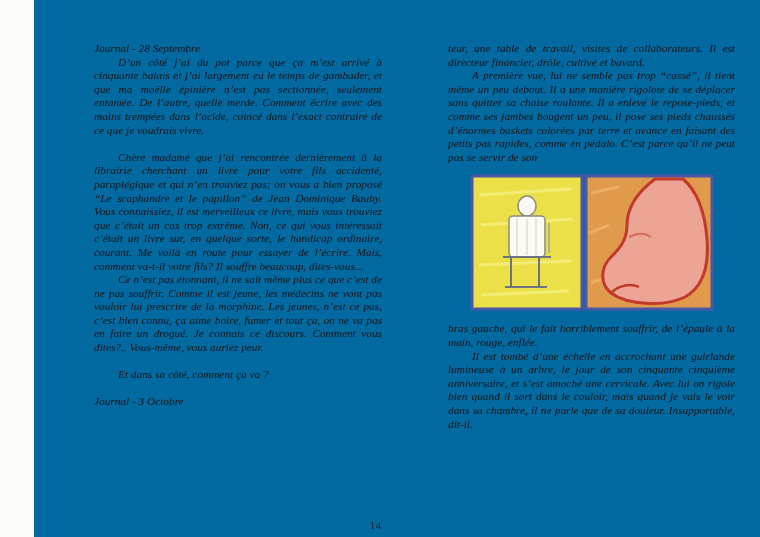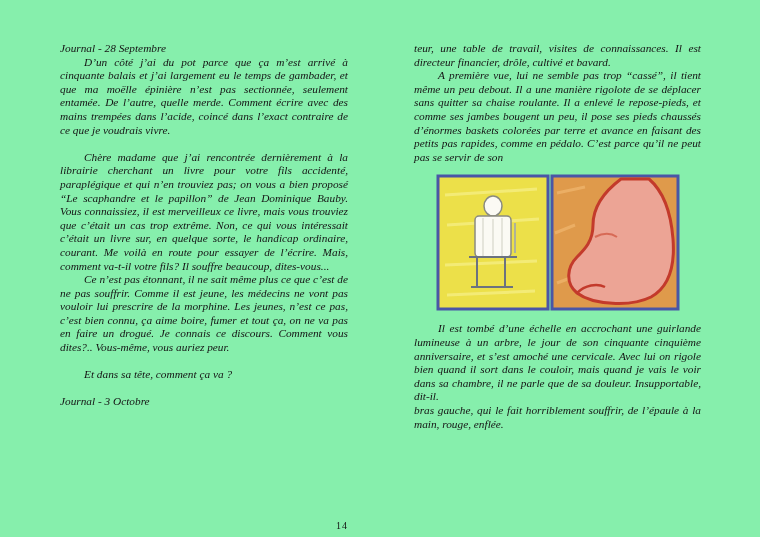--- a/index.html
+++ b/index.html
@@ -4,21 +4,21 @@
 <style>
   html,body{margin:0;padding:0;}
   body{
     width:760px;height:537px;
     background:#fbfbfa;
     font-family:"Liberation Serif","DejaVu Serif",serif;
     color:#141414;
     overflow:hidden;
     position:relative;
   }
-  .spread{position:absolute;inset:0;background:#86efac;}
+  .spread{position:absolute;inset:0;background:#0369a1;margin-left:34px;}
   .page{position:absolute;top:42px;height:482px;}
   .page-left{left:60px;width:288px;}
   .page-right{left:414px;width:287px;}
   .page-body{
     font-style:italic;
     font-size:11.3px;
     line-height:13.6px;
     text-align:justify;
   }
   .page-body p{margin:0;text-indent:24px;}
@@ -39,29 +39,29 @@
 <body>
 
 <div class="spread">
 
   <div class="page page-left">
     <div class="page-body" id="left-blocks">
         <p class="heading">Journal - 28 Septembre</p>
         <p class="para">D’un côté j’ai du pot parce que ça m’est arrivé à cinquante balais et j’ai largement eu le temps de gambader, et que ma moëlle épinière n’est pas sectionnée, seulement entamée. De l’autre, quelle merde. Comment écrire avec des mains trempées dans l’acide, coincé dans l’exact contraire de ce que je voudrais vivre.</p>
         <p class="para space-before">Chère madame que j’ai rencontrée dernièrement à la librairie cherchant un livre pour votre fils accidenté, paraplégique et qui n’en trouviez pas; on vous a bien proposé “Le scaphandre et le papillon” de Jean Dominique Bauby. Vous connaissiez, il est merveilleux ce livre, mais vous trouviez que c’était un cas trop extrême. Non, ce qui vous intéressait c’était un livre sur, en quelque sorte, le handicap ordinaire, courant. Me voilà en route pour essayer de l’écrire. Mais, comment va-t-il votre fils? Il souffre beaucoup, dites-vous...</p>
         <p class="para">Ce n’est pas étonnant, il ne sait même plus ce que c’est de ne pas souffrir. Comme il est jeune, les médecins ne vont pas vouloir lui prescrire de la morphine. Les jeunes, n’est ce pas, c’est bien connu, ça aime boire, fumer et tout ça, on ne va pas en faire un drogué. Je connais ce discours. Comment vous dites?.. Vous-même, vous auriez peur.</p>
-        <p class="para space-before">Et dans sa tête, comment ça va ?</p>
+        <p class="para space-before">Et dans sa côté, comment ça va ?</p>
         <p class="heading space-before">Journal - 3 Octobre</p>
       </div>
     <div class="page-number">14</div>
   </div>
 
   <div class="page page-right">
     <div class="page-body" id="right-blocks">
-        <p class="para no-indent">teur, une table de travail, visites de connaissances. Il est directeur financier, drôle, cultivé et bavard.</p>
+        <p class="para no-indent">teur, une table de travail, visites de collaborateurs. Il est directeur financier, drôle, cultivé et bavard.</p>
         <p class="para">A première vue, lui ne semble pas trop “cassé”, il tient même un peu debout. Il a une manière rigolote de se déplacer sans quitter sa chaise roulante. Il a enlevé le repose-pieds, et comme ses jambes bougent un peu, il pose ses pieds chaussés d’énormes baskets colorées par terre et avance en faisant des petits pas rapides, comme en pédalo. C’est parce qu’il ne peut pas se servir de son</p>
         <div class="illustration">
   <svg width="246" height="140" viewBox="0 0 246 140">
 
     <rect x="3" y="3" width="110" height="133" fill="#ece049" stroke="#4a56a6" stroke-width="3"></rect>
     <path d="M10 22 L102 16 M12 52 L104 46 M10 92 L102 88 M12 122 L100 118" stroke="#f6ef8a" stroke-width="3" fill="none" opacity="0.7"></path>
     <g>
       <ellipse cx="58" cy="33" rx="9" ry="10" fill="#fbfaf4" stroke="#8a8a80" stroke-width="1.5"></ellipse>
       <rect x="40" y="43" width="36" height="41" rx="4" fill="#fbfaf4" stroke="#8a8a80" stroke-width="1.5"></rect>
       <path d="M48 45 v38 M58 46 v36 M67 45 v38" stroke="#cfcfc2" stroke-width="1" fill="none"></path>
@@ -75,18 +75,18 @@
     <path d="M122 20 L150 14 M120 60 L140 52 M122 110 L138 104" stroke="#eeb36a" stroke-width="3" fill="none" opacity="0.8"></path>
     <g>
       <path d="M186 6 C 170 18, 158 34, 158 52 C 158 68, 150 76, 142 84
                C 132 94, 130 110, 142 120 C 158 132, 196 134, 216 124
                C 234 114, 240 92, 238 66 C 236 40, 228 18, 214 6 Z" fill="#eca495" stroke="#c33a2b" stroke-width="3" stroke-linejoin="round"></path>
       <path d="M142 120 C 150 112, 162 110, 170 114" stroke="#c33a2b" stroke-width="2.5" fill="none"></path>
       <path d="M160 64 C 168 60, 176 60, 182 64" stroke="#d76a56" stroke-width="2" fill="none"></path>
     </g>
   </svg>
 </div>
+        <p class="para no-indent">bras gauche, qui le fait horriblement souffrir, de l’épaule à la main, rouge, enflée.</p>
         <p class="para">Il est tombé d’une échelle en accrochant une guirlande lumineuse à un arbre, le jour de son cinquante cinquième anniversaire, et s’est amoché une cervicale. Avec lui on rigole bien quand il sort dans le couloir, mais quand je vais le voir dans sa chambre, il ne parle que de sa douleur. Insupportable, dit-il.</p>
-        <p class="para no-indent">bras gauche, qui le fait horriblement souffrir, de l’épaule à la main, rouge, enflée.</p>
       </div>
   </div>
 
 </div>
 
 </body></html>

